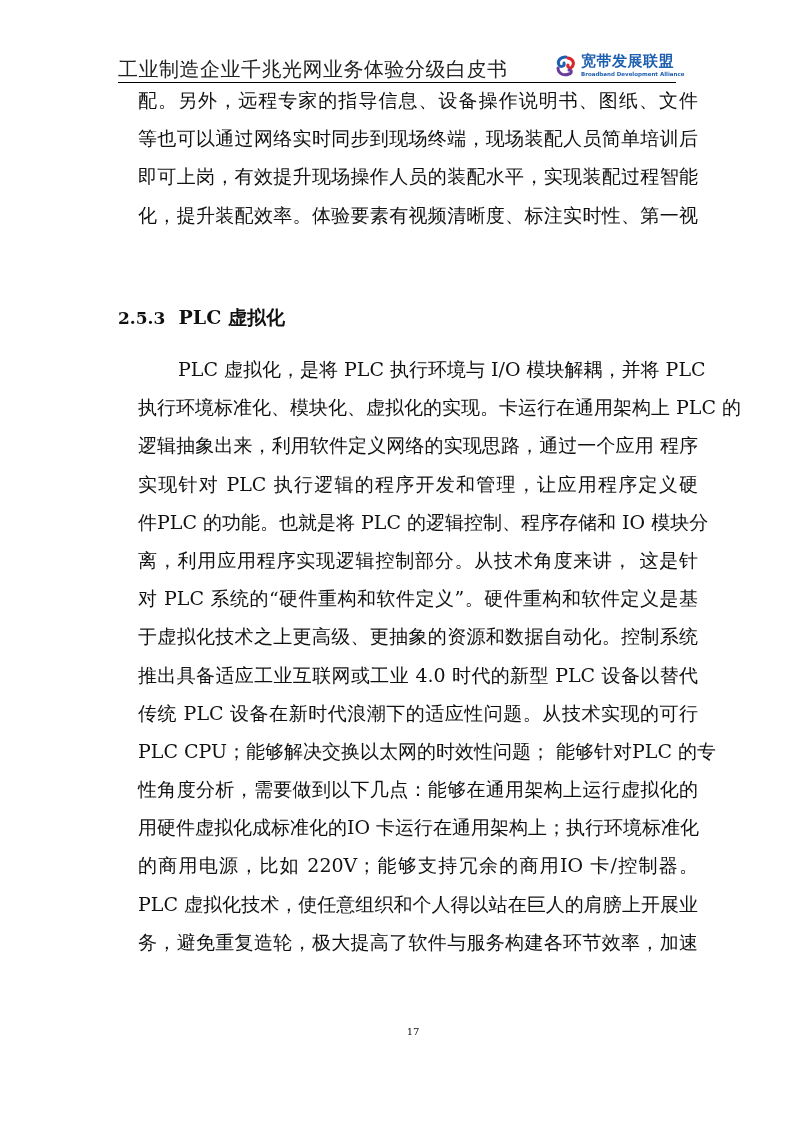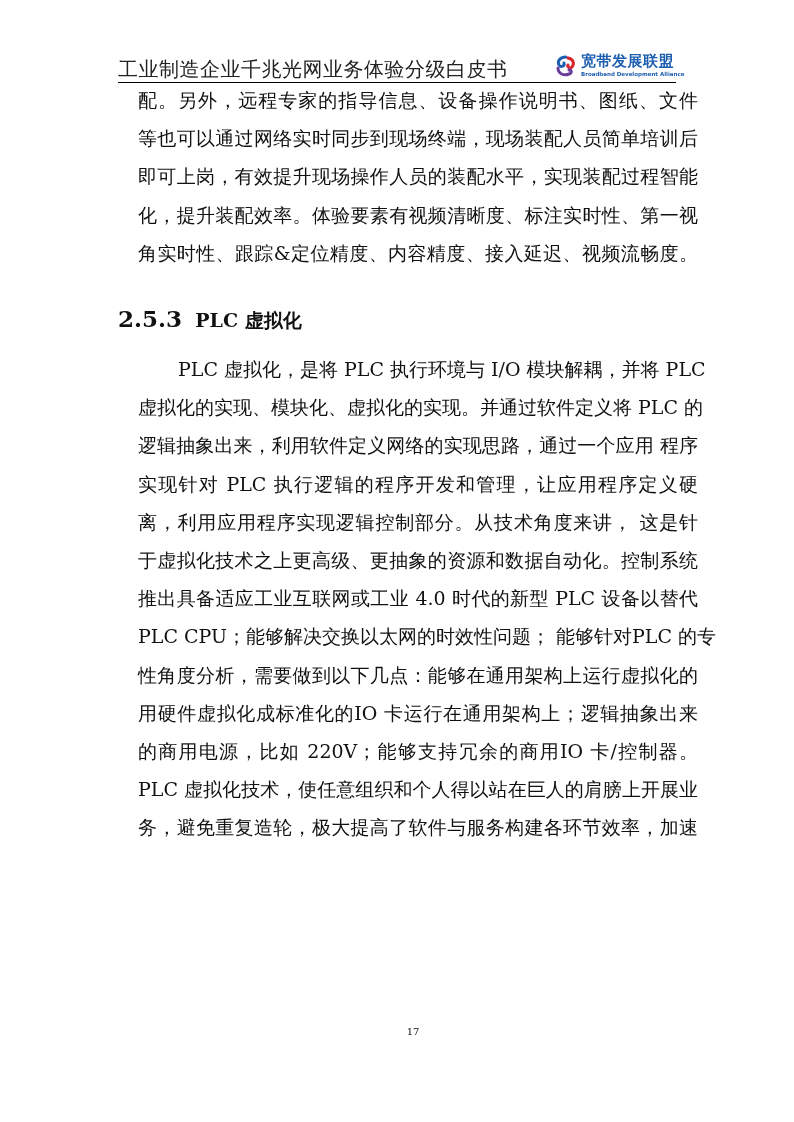--- a/index.html
+++ b/index.html
@@ -37,37 +37,39 @@
     <div class="logo-en">Broadband Development Alliance</div>
   </div>
 </div>
 <div class="header-rule"></div>
 
 <div class="body-lines" style="top:81px;">
   <div class="line">配。另外，远程专家的指导信息、设备操作说明书、图纸、文件</div>
   <div class="line">等也可以通过网络实时同步到现场终端，现场装配人员简单培训后</div>
   <div class="line">即可上岗，有效提升现场操作人员的装配水平，实现装配过程智能</div>
   <div class="line">化，提升装配效率。体验要素有视频清晰度、标注实时性、第一视</div>
-  <div class="line">角实时性、跟踪&amp;定位精度、内容精度、接入延迟、视频流畅度。</div>
 </div>
 
 <div class="heading">
-  <span style="font-size:23px;margin-top:44px;">2.5.3</span>&nbsp;
+  <span style="font-size:17px;margin-top:44px;">2.5.3</span>&nbsp;
   <span>PLC 虚拟化</span>
 </div>
 
 <div class="body-lines" style="top:350px;">
   <div class="line indent">PLC 虚拟化，是将 PLC 执行环境与 I/O 模块解耦，并将 PLC</div>
-  <div class="line">虚拟化的实现、模块化、虚拟化的实现。并通过软件定义将 PLC 的</div>
+  <div class="line">执行环境标准化、模块化、虚拟化的实现。卡运行在通用架构上 PLC 的</div>
   <div class="line">逻辑抽象出来，利用软件定义网络的实现思路，通过一个应用 程序</div>
   <div class="line">实现针对 PLC 执行逻辑的程序开发和管理，让应用程序定义硬</div>
+  <div class="line">件PLC 的功能。也就是将 PLC 的逻辑控制、程序存储和 IO 模块分</div>
   <div class="line">离，利用应用程序实现逻辑控制部分。从技术角度来讲， 这是针</div>
+  <div class="line">对 PLC 系统的“硬件重构和软件定义”。硬件重构和软件定义是基</div>
   <div class="line">于虚拟化技术之上更高级、更抽象的资源和数据自动化。控制系统</div>
   <div class="line">推出具备适应工业互联网或工业 4.0 时代的新型 PLC 设备以替代</div>
+  <div class="line">传统 PLC 设备在新时代浪潮下的适应性问题。从技术实现的可行</div>
   <div class="line">PLC CPU；能够解决交换以太网的时效性问题； 能够针对PLC 的专</div>
   <div class="line">性角度分析，需要做到以下几点：能够在通用架构上运行虚拟化的</div>
-  <div class="line">用硬件虚拟化成标准化的IO 卡运行在通用架构上；逻辑抽象出来</div>
+  <div class="line">用硬件虚拟化成标准化的IO 卡运行在通用架构上；执行环境标准化</div>
   <div class="line">的商用电源，比如 220V；能够支持冗余的商用IO 卡/控制器。</div>
   <div class="line">PLC 虚拟化技术，使任意组织和个人得以站在巨人的肩膀上开展业</div>
   <div class="line">务，避免重复造轮，极大提高了软件与服务构建各环节效率，加速</div>
 </div>
 
 <div class="page-number">17</div>
 
 </body></html>

